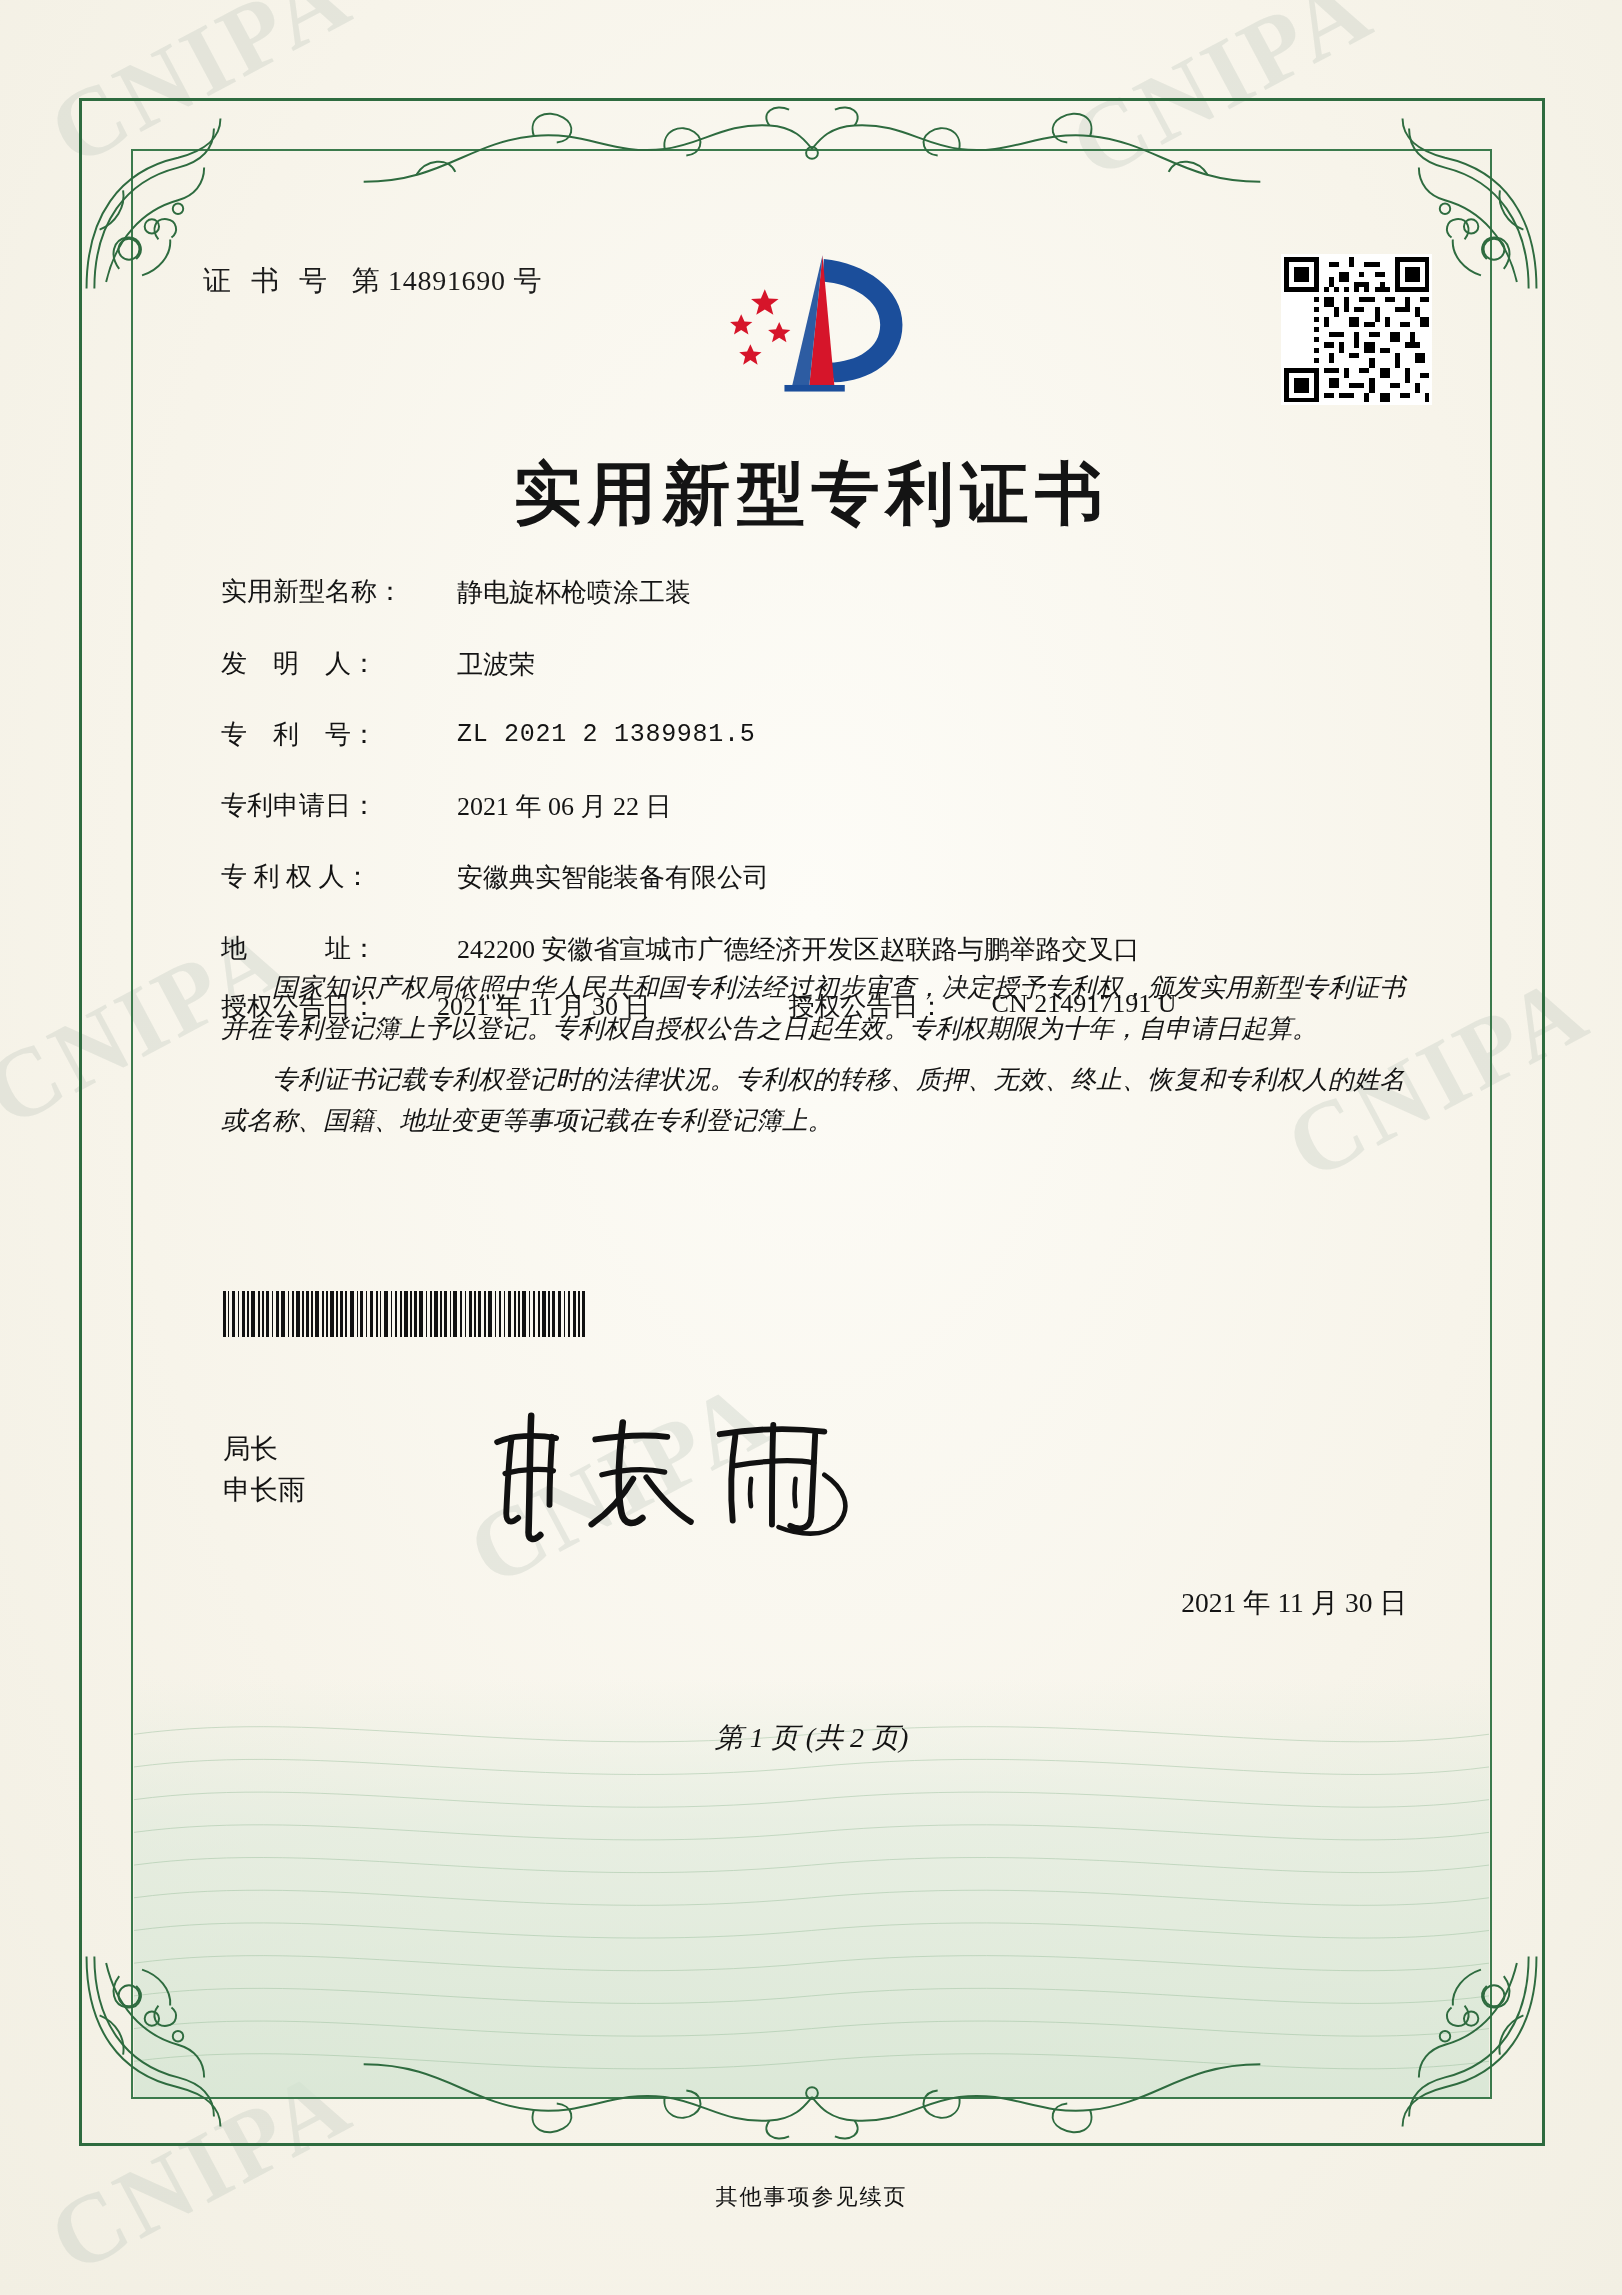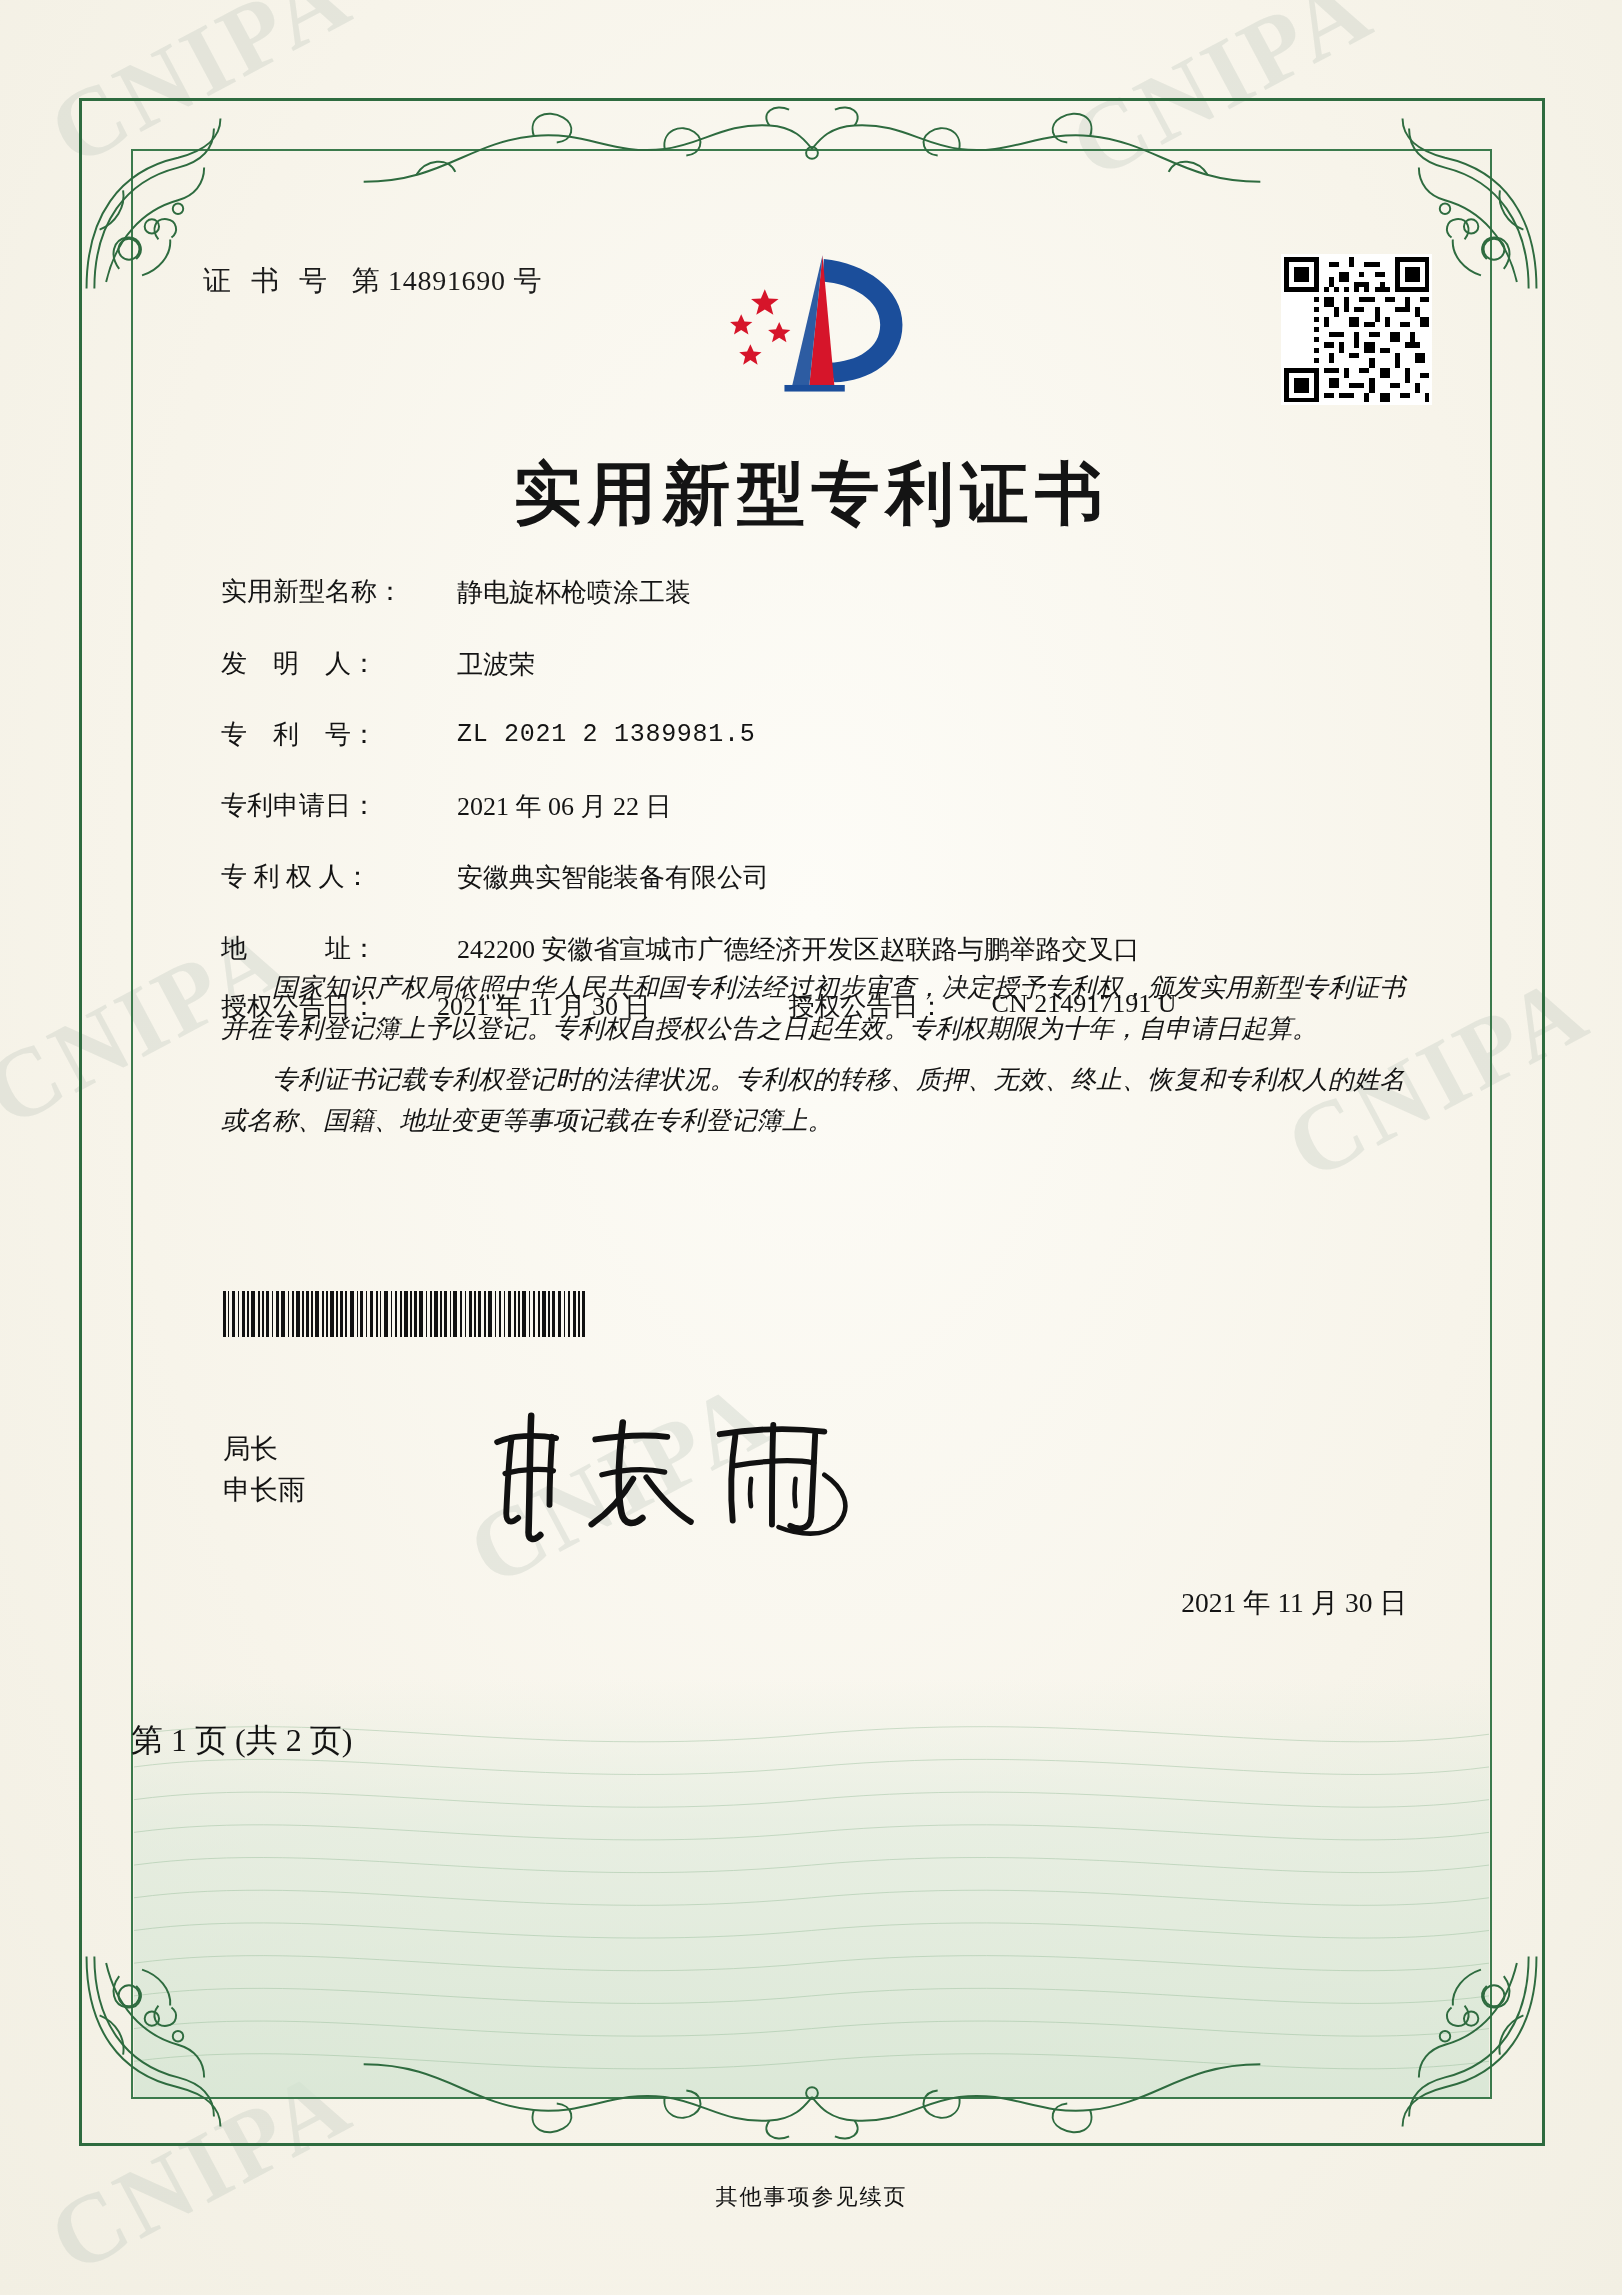--- a/index.html
+++ b/index.html
@@ -255,22 +255,24 @@
     right: 85px;
     top: 1436px;
     font-size: 27.5px;
     color: #141414;
   }
 
   .page-no {
     position: absolute;
     left: 0; right: 0;
     top: 1570px;
-    font-size: 32px;
+    text-align: center;
+    font-size: 28px;
     color: #141414;
+    font-style: italic;
   }
 
   
   .footer-note {
     position: absolute;
     left: 0; right: 0;
     top: 2182px;
     text-align: center;
     font-size: 22px;
     letter-spacing: 2px;

